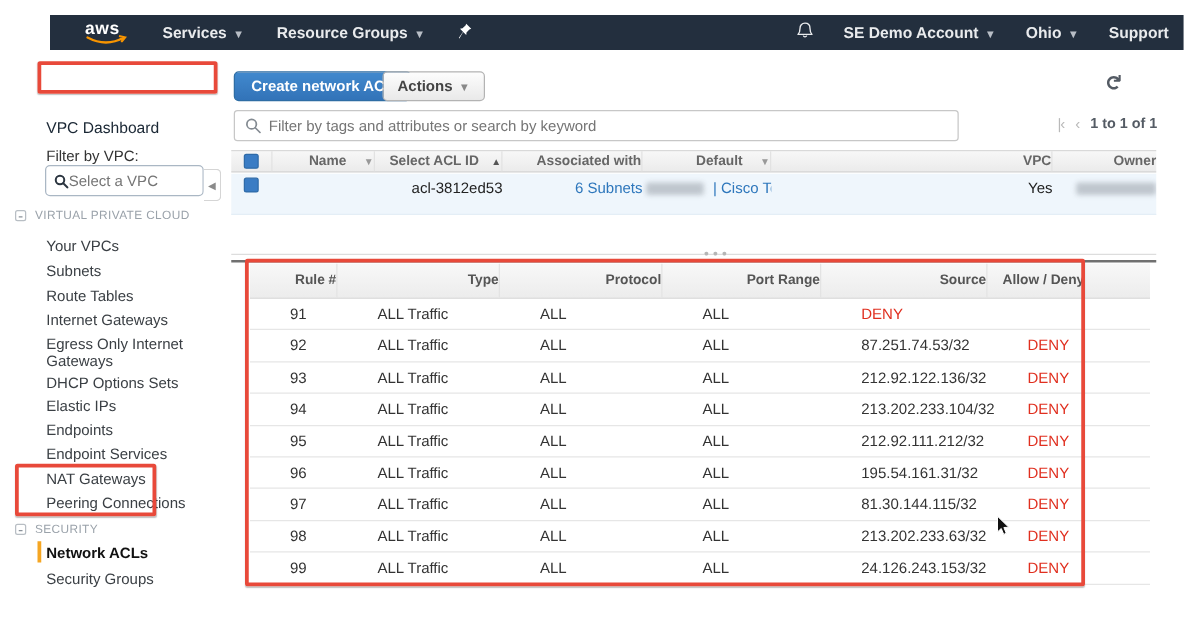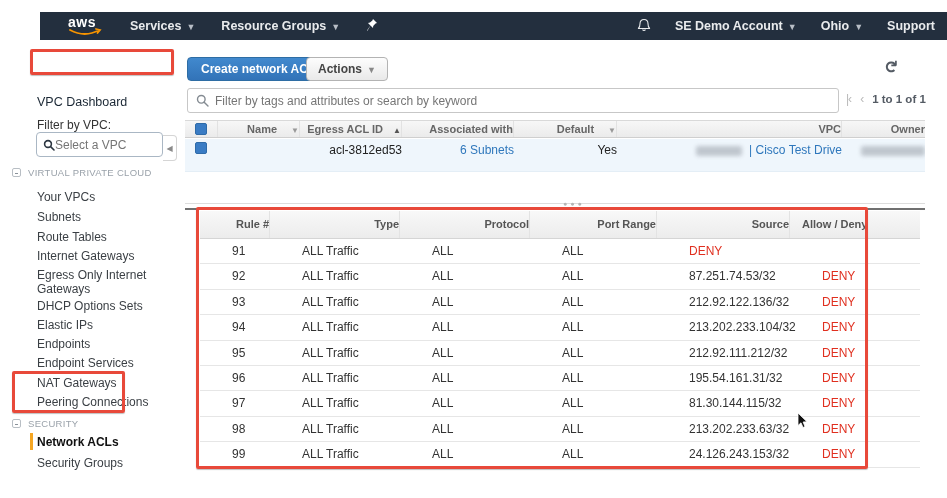--- a/index.html
+++ b/index.html
@@ -42,21 +42,21 @@
   
   .btn-primary { position:absolute; left:187px; top:57px; height:24px; padding:0 13px;
     background:linear-gradient(#4189ce,#3273b8); border:1px solid #2e6da4; border-radius:4px;
     color:#fff; font-weight:bold; font-size:12px; line-height:22px; cursor:pointer; }
   .btn-gray { position:absolute; left:306px; top:57px; height:24px; padding:0 11px;
     background:linear-gradient(#fdfdfd,#e9e9e9); border:1px solid #b3b3b3; border-radius:4px;
     color:#444; font-weight:bold; font-size:12px; line-height:22px; cursor:pointer; }
   .btn-gray .caret { color:#888; }
   .refresh { position:absolute; left:883px; top:56px; font-size:17px; color:#545b64; cursor:pointer;
     transform:rotate(90deg); font-weight:bold; }
-  .filter-box { position:absolute; left:187px; top:88px; width:652px; height:25px;
+  .filter-box { position:absolute; left:187px; top:88px; width:580px; height:25px;
     border:1px solid #c7c7c7; border-radius:3px; background:#fff; display:flex; align-items:center; padding:0 8px; gap:6px; }
   .filter-box input { border:none; outline:none; flex:1; font-size:12px; color:#555;
     font-family:"Liberation Sans",sans-serif; background:transparent; }
   .pagination { position:absolute; left:846px; top:92px; width:95px; display:flex; align-items:center;
     gap:9px; font-size:11.5px; color:#545b64; }
   .pg-ico { color:#b9b9b9; font-size:12px; cursor:pointer; letter-spacing:-1px; }
   .pg-txt { font-weight:bold; white-space:nowrap; }
 
   
   .tbl { position:absolute; left:185px; width:740px; }
@@ -195,39 +195,39 @@
   <span class="pg-ico">|‹</span>
   <span class="pg-ico">‹</span>
   <span class="pg-txt">1 to 1 of 1</span>
 </div>
 
 <div class="tbl grid thead abs">
   <div class="th">
       <div class="checkbox" style="margin-top:2px"></div>
     </div>
   <div class="th"><span>Name</span><span class="sort">▼</span></div>
-  <div class="th"><span>Egress ACL ID</span><span class="sort dark">▲</span></div>
+  <div class="th"><span>Select ACL ID</span><span class="sort dark">▲</span></div>
   <div class="th"><span>Associated with</span></div>
   <div class="th"><span>Default</span><span class="sort">▼</span></div>
   <div class="th"><span>VPC</span></div>
   <div class="th"><span>Owner</span></div>
 </div>
 
 <div class="tbl grid trow abs">
   <div class="td">
       <div class="checkbox"></div>
     </div>
   <div class="td"></div>
   <div class="td">acl-3812ed53</div>
   <div class="td link">6 Subnets</div>
-  <div class="td">Yes</div>
   <div class="td">
     <span class="redact" style="width:46px"></span>
     <span class="link" style="margin-left:4px">| Cisco Test Drive</span>
   </div>
+  <div class="td">Yes</div>
   <div class="td"><span class="redact" style="width:64px"></span></div>
 </div>
 
 <div class="handle-line"></div>
 <div class="handle-dots">●●●</div>
 <div class="pane-border"></div>
 
 <div class="rules-wrap rgrid rhead abs" style="top:211px">
   <div class="rth">Rule #</div>
   <div class="rth">Type</div>

